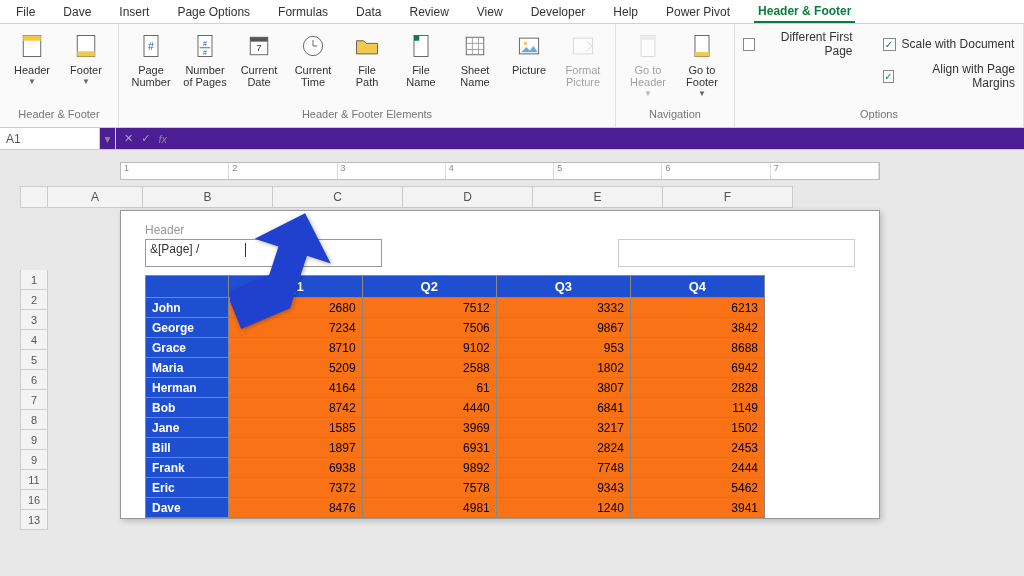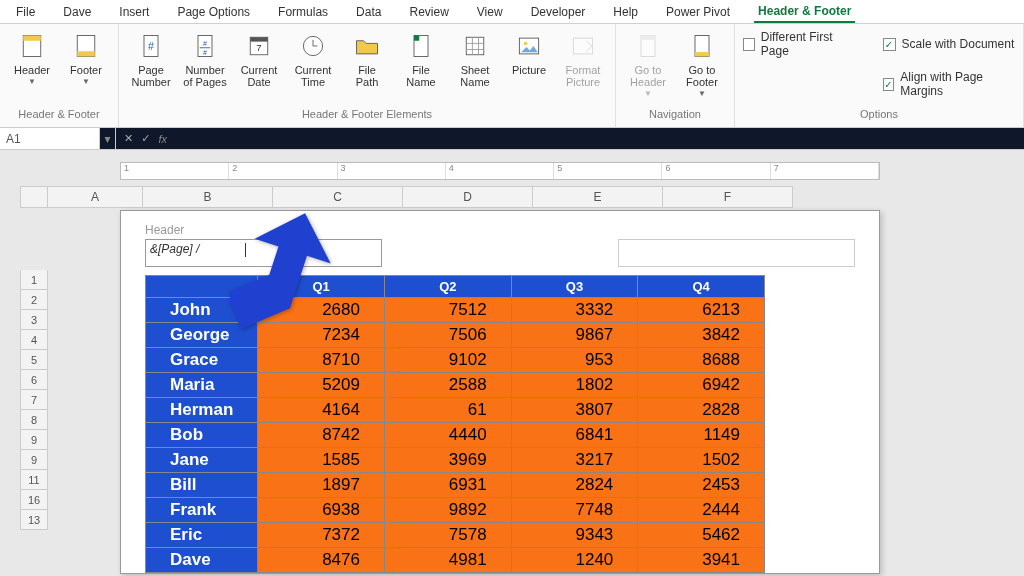--- a/index.html
+++ b/index.html
@@ -13,47 +13,47 @@
 .group { display: flex; flex-direction: column; align-items: center; border-right: 1px solid #e0e0e0; padding: 4px 8px 0; }
 .group-items { display: flex; gap: 6px; height: 78px; align-items: flex-start; }
 .btn-large { display: flex; flex-direction: column; align-items: center; width: 48px; cursor: pointer; padding-top: 2px; }
 .btn-large .icon { width: 32px; height: 32px; margin-bottom: 2px; display:flex; align-items:center; justify-content:center; }
 .btn-large .label { font-size: 11px; text-align: center; line-height: 1.1; color: #333; }
 .btn-large.disabled { opacity: 0.45; cursor:default;}
 .group-label { font-size: 11px; color: #777; padding: 2px 0 3px; }
 .checkbox-row { display: flex; align-items: center; gap: 6px; font-size: 12px; height: 20px; color: #333; cursor:pointer;}
 .checkbox { width: 13px; height: 13px; border: 1px solid #888; background: #fff; display:inline-flex; align-items:center; justify-content:center; font-size:10px; color:#0a7d3e;}
 .checkbox.checked::after{content:"✓";}
-.options-col { display:flex; flex-direction:column; gap:20px; padding-top:6px; }
-
-.namebox-row { display:flex; background:#0f172a; border-bottom:1px solid #ccc; height:22px; align-items:center; }
+.options-col { display:flex; flex-direction:column; gap:12px; padding-top:6px;text-align:right; }
+
+.namebox-row { display:flex; background:#4c1d95; border-bottom:1px solid #ccc; height:22px; align-items:center; }
 .namebox { width:100px; border-right:1px solid #ccc; padding:0 6px; font-size:12px; color:#555; background:#fff; height:100%; display:flex; align-items:center;}
 .namebox-drop { width:16px; text-align:center; color:#888; border-right:1px solid #ccc; height:100%; display:flex; align-items:center; justify-content:center;}
 .fx-controls { display:flex; gap:8px; padding:0 8px; color:#aaa; font-size:11px; align-items:center;}
 .fx { font-style:italic; color:#888;text-align:right; }
 
 .sheet-area { position:relative; background:#e8e8e8; height:430px; overflow:hidden;}
 .col-headers { position:absolute; top:36px; left:48px; display:flex; height:22px; }
 .col-header { background:#f3f3f3; border:1px solid #ccc; border-left:none; text-align:center; font-size:12px; color:#555; display:flex; align-items:center; justify-content:center;}
 .row-headers { position:absolute; top:120px; left:20px; display:flex; flex-direction:column; }
 .row-header { width:28px; height:20px; background:#f3f3f3; border:1px solid #ccc; border-top:none; text-align:center; font-size:11px; color:#555; display:flex; align-items:center; justify-content:center;}
 .corner { position:absolute; top:36px; left:20px; width:28px; height:22px; background:#f3f3f3; border:1px solid #ccc;}
 
 .page { position:absolute; top:60px; left:120px; width:760px; background:#fff; border:1px solid #999; box-shadow:2px 2px 6px rgba(0,0,0,0.2); padding:12px 24px 0; }
 .header-label { font-size:12px; color:#999; margin-bottom:2px;}
-.header-boxes { display:flex; gap:0; margin-bottom:8px; height:28px;font-style:italic;}
+.header-boxes { display:flex; gap:0; margin-bottom:8px; height:28px;}
 .header-box { flex:1; border:1px solid #999; background:#fff; padding:2px 4px; font-size:12px; color:#333; position:relative;}
 .header-box.mid, .header-box.right { border:none;}
 .header-box.right{ border:1px solid #ccc;}
 .cursor-caret{ display:inline-block; width:1px; height:14px; background:#333; vertical-align:middle; margin-left:42px;}
 
 .data-table { border-collapse:collapse; width:620px; }
 .data-table th { background:#1f4fd1; color:#fff; font-weight:bold; padding:3px 6px; border:1px solid #888; font-size:13px; text-align:center;}
 .data-table th:first-child{ background:#1f4fd1;}
-.data-table td { border:1px solid #888; padding:2px 24px; font-size:17px; height:20px;}
+.data-table td { border:1px solid #888; padding:2px 6px; font-size:12px; height:20px;}
 .data-table td.name { background:#1f4fd1; color:#fff; font-weight:bold; width:80px;}
 .data-table td.val { text-align:right; width:130px; background:#f97316;}
 
 .ruler{ position:absolute; top:12px; left:120px; display:flex; height:18px; background:#fff; border:1px solid #bbb; width:760px; font-size:9px; color:#888;}
 .ruler span{ flex:1; border-right:1px solid #ddd; padding-left:3px;}
 
 .arrow { position:absolute; top:60px; left:230px; z-index:50;}
 .arrow svg { filter: drop-shadow(1px 1px 2px rgba(0,0,0,0.3)); }
 
 .icon svg { width:28px; height:28px; }

